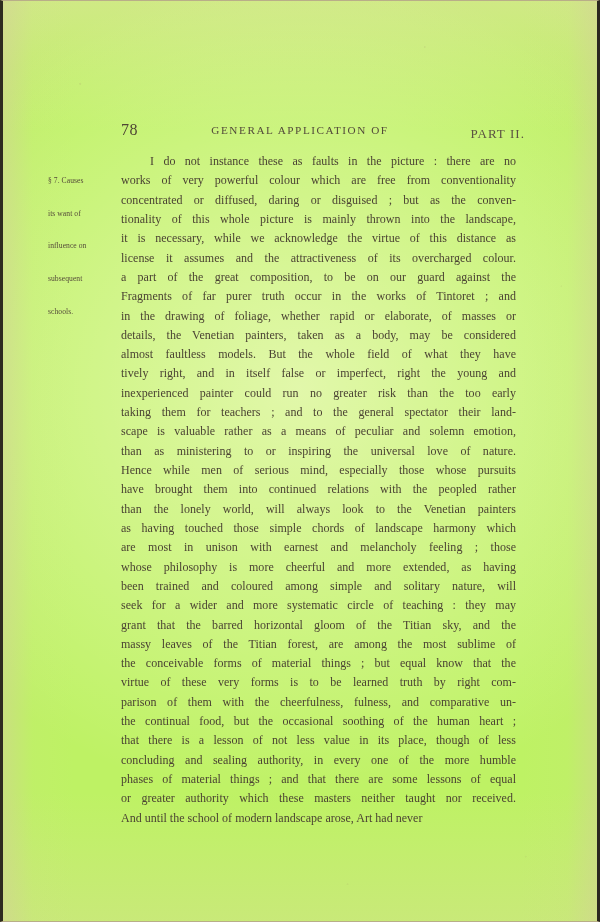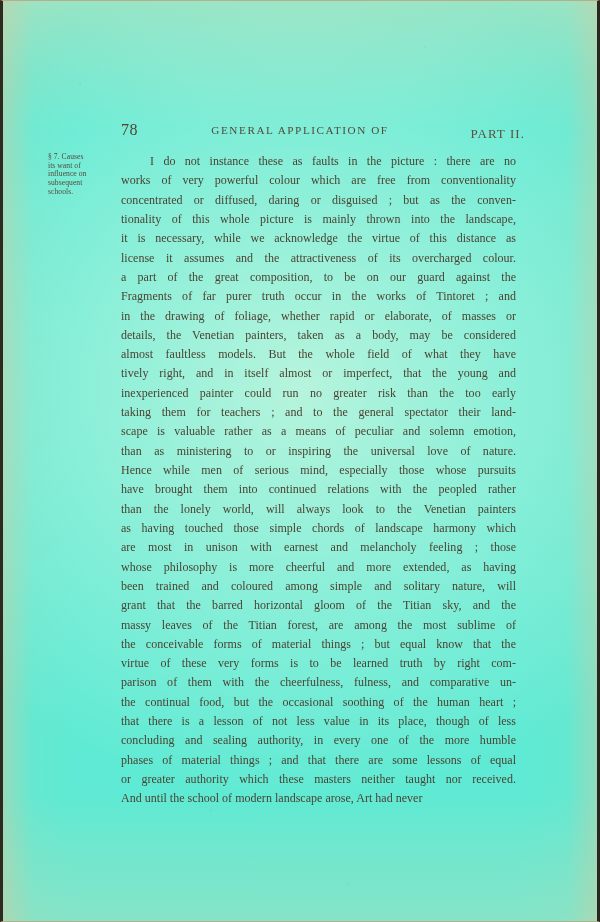--- a/index.html
+++ b/index.html
@@ -7,21 +7,21 @@
     margin: 0;
     padding: 0;
     background: #8a8a80;
   }
 
   #page {
     position: relative;
     width: 600px;
     height: 922px;
     margin: 0;
-    background: #5eead4;
+    background: #bef264;
     overflow: hidden;
     box-sizing: border-box;
     border-left: 3px solid #2e2a20;
     border-right: 3px solid #2b2720;
     border-top: 1px solid #b9ae88;
     border-bottom: 1px solid #b9ae88;
     font-family: "Liberation Serif", "DejaVu Serif", serif;
     color: #4a4232;
   }
 
@@ -105,21 +105,21 @@
   #side-note {
     position: absolute;
     left: 45px;
     top: 152px;
     width: 68px;
     font-size: 7.6px;
     line-height: 8.7px;
     color: #544a39;
     letter-spacing: 0.06px;
   }
-  #side-note span { display: block; white-space: nowrap; }
+  #side-note span { display: block; white-space: nowrap; margin-top: 24px; }
 
   
   #body-block {
     position: absolute;
     left: 118px;
     top: 151px;
     width: 395px;
   }
   .line {
     display: block;
@@ -169,32 +169,33 @@
       <span class="line justified">works of very powerful colour which are free from conventionality</span>
       <span class="line justified">concentrated or diffused, daring or disguised ; but as the conven-</span>
       <span class="line justified">tionality of this whole picture is mainly thrown into the landscape,</span>
       <span class="line justified">it is necessary, while we acknowledge the virtue of this distance as</span>
       <span class="line justified">license it assumes and the attractiveness of its overcharged colour.</span>
       <span class="line justified">a part of the great composition, to be on our guard against the</span>
       <span class="line justified">Fragments of far purer truth occur in the works of Tintoret ; and</span>
       <span class="line justified">in the drawing of foliage, whether rapid or elaborate, of masses or</span>
       <span class="line justified">details, the Venetian painters, taken as a body, may be considered</span>
       <span class="line justified">almost faultless models.   But the whole field of what they have</span>
-      <span class="line justified">tively right, and in itself almost or imperfect, that the young and</span>
+      <span class="line justified">tively right, and in itself false or imperfect, right the young and</span>
       <span class="line justified">inexperienced painter could run no greater risk than the too early</span>
       <span class="line justified">taking them for teachers ; and to the general spectator their land-</span>
       <span class="line justified">scape is valuable rather as a means of peculiar and solemn emotion,</span>
       <span class="line justified">than as ministering to or inspiring the universal love of nature.</span>
       <span class="line justified">Hence while men of serious mind, especially those whose pursuits</span>
       <span class="line justified">have brought them into continued relations with the peopled rather</span>
       <span class="line justified">than the lonely world, will always look to the Venetian painters</span>
       <span class="line justified">as having touched those simple chords of landscape harmony which</span>
       <span class="line justified">are most in unison with earnest and melancholy feeling ; those</span>
       <span class="line justified">whose philosophy is more cheerful and more extended, as having</span>
       <span class="line justified">been trained and coloured among simple and solitary nature, will</span>
+      <span class="line justified">seek for a wider and more systematic circle of teaching : they may</span>
       <span class="line justified">grant that the barred horizontal gloom of the Titian sky, and the</span>
       <span class="line justified">massy leaves of the Titian forest, are among the most sublime of</span>
       <span class="line justified">the conceivable forms of material things ; but equal know that the</span>
       <span class="line justified">virtue of these very forms is to be learned truth by right com-</span>
       <span class="line justified">parison of them with the cheerfulness, fulness, and comparative un-</span>
       <span class="line justified">the continual food, but the occasional soothing of the human heart ;</span>
       <span class="line justified">that there is a lesson of not less value in its place, though of less</span>
       <span class="line justified">concluding and sealing authority, in every one of the more humble</span>
       <span class="line justified">phases of material things ; and that there are some lessons of equal</span>
       <span class="line justified">or greater authority which these masters neither taught nor received.</span>

